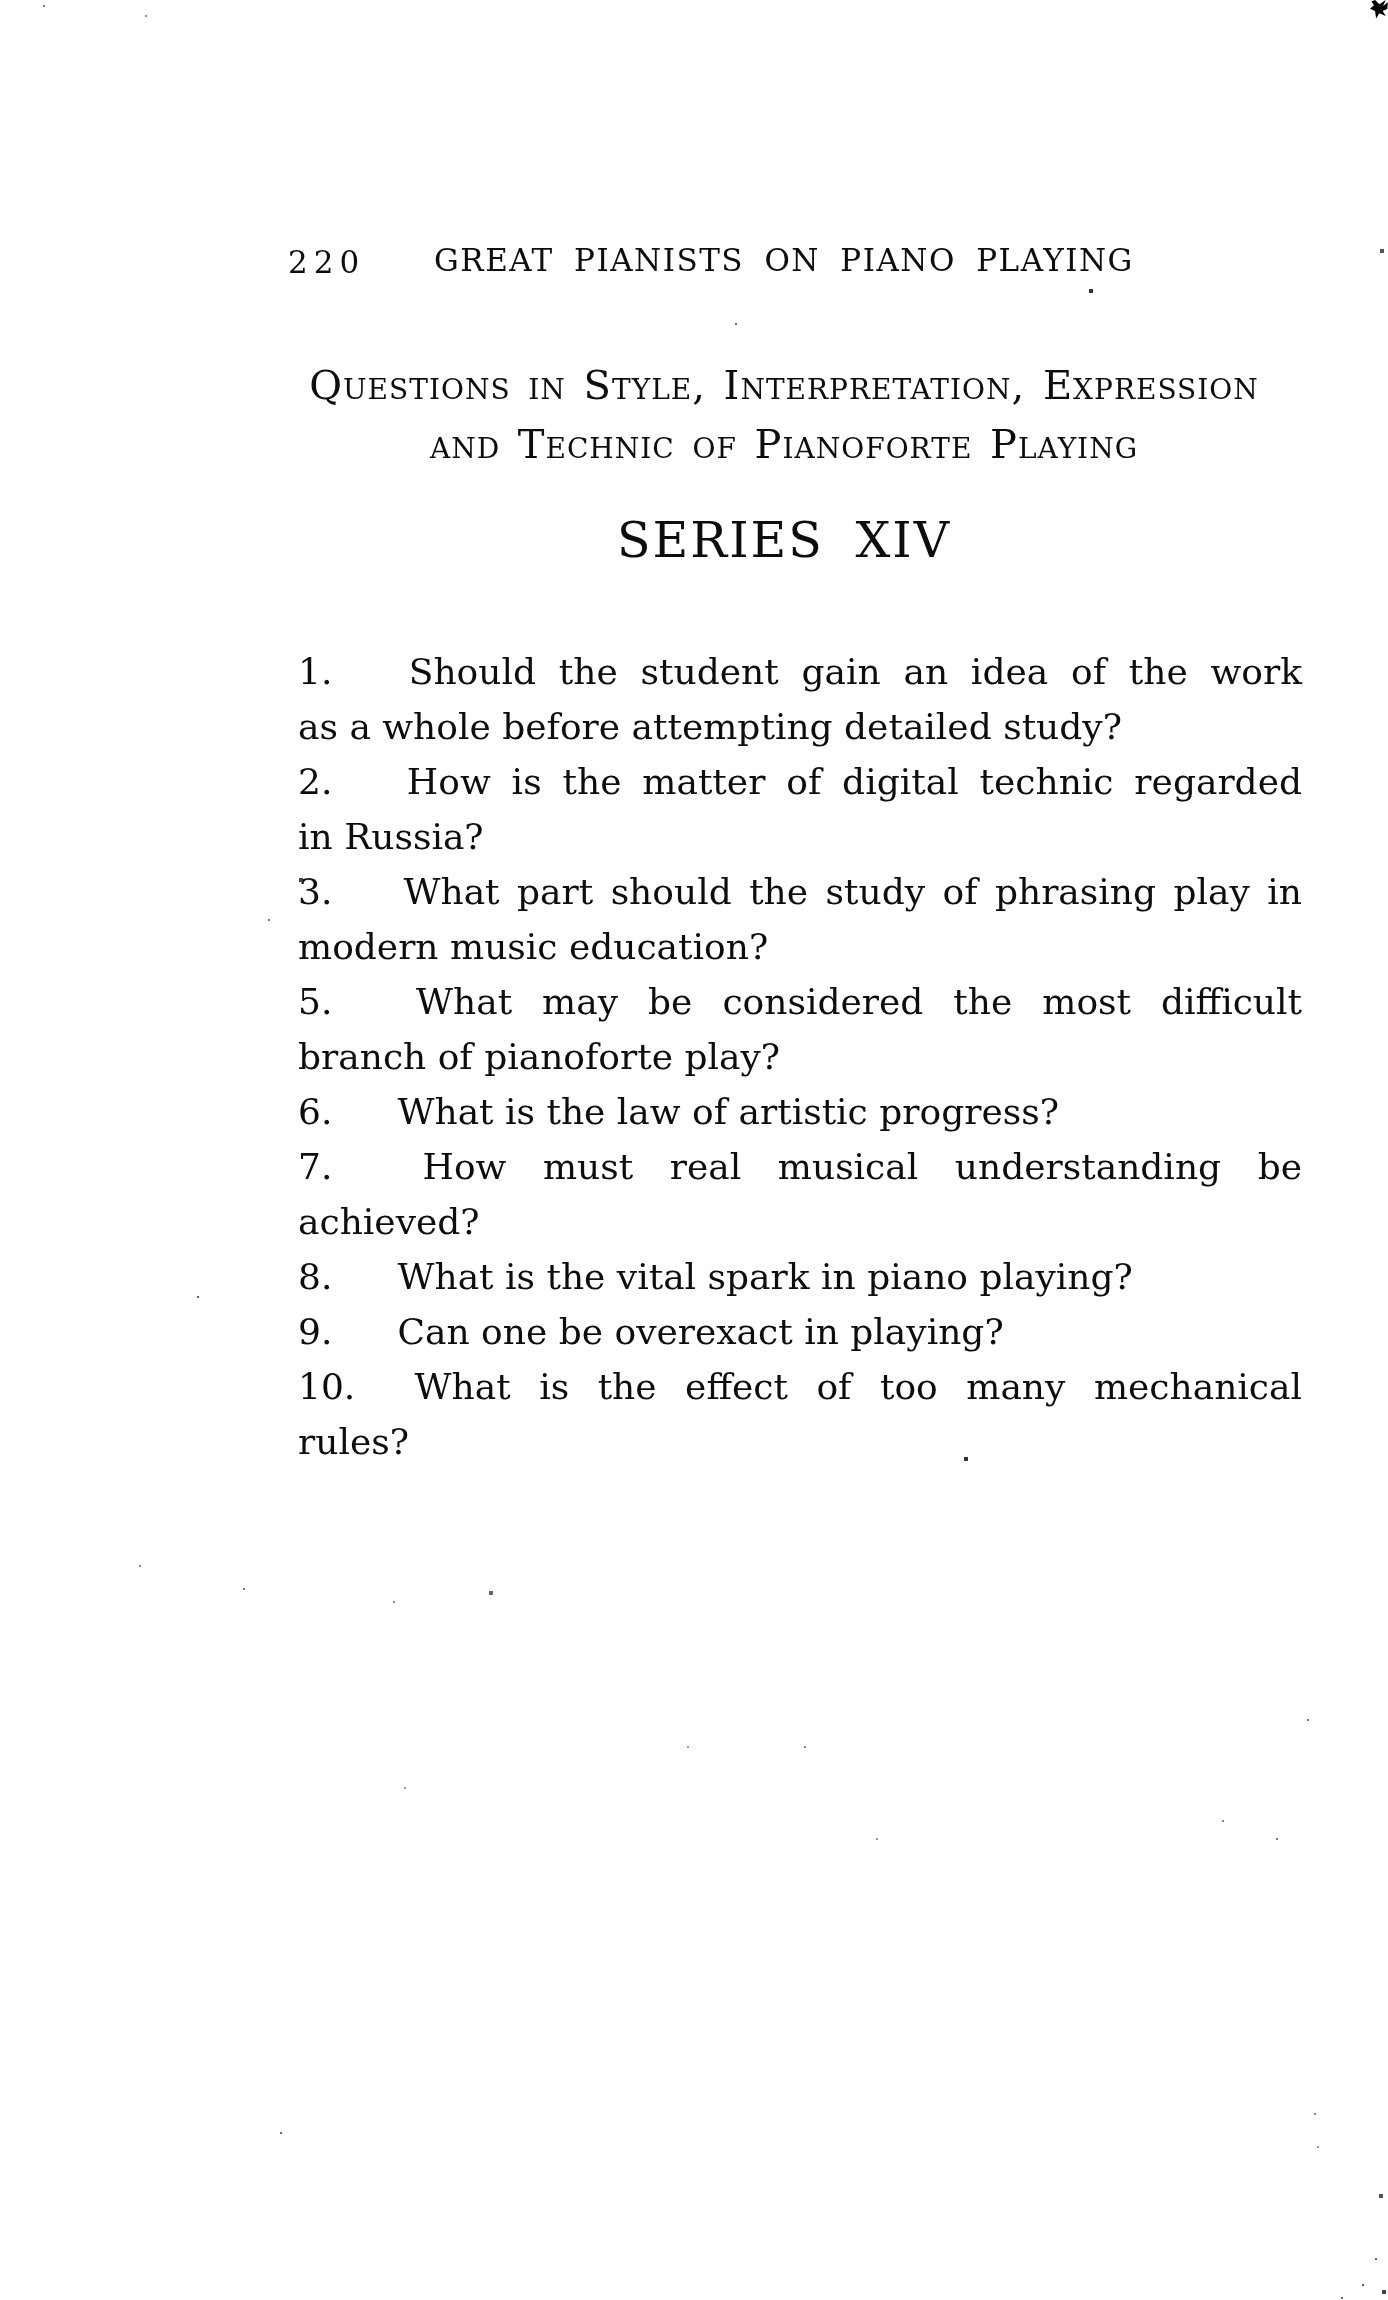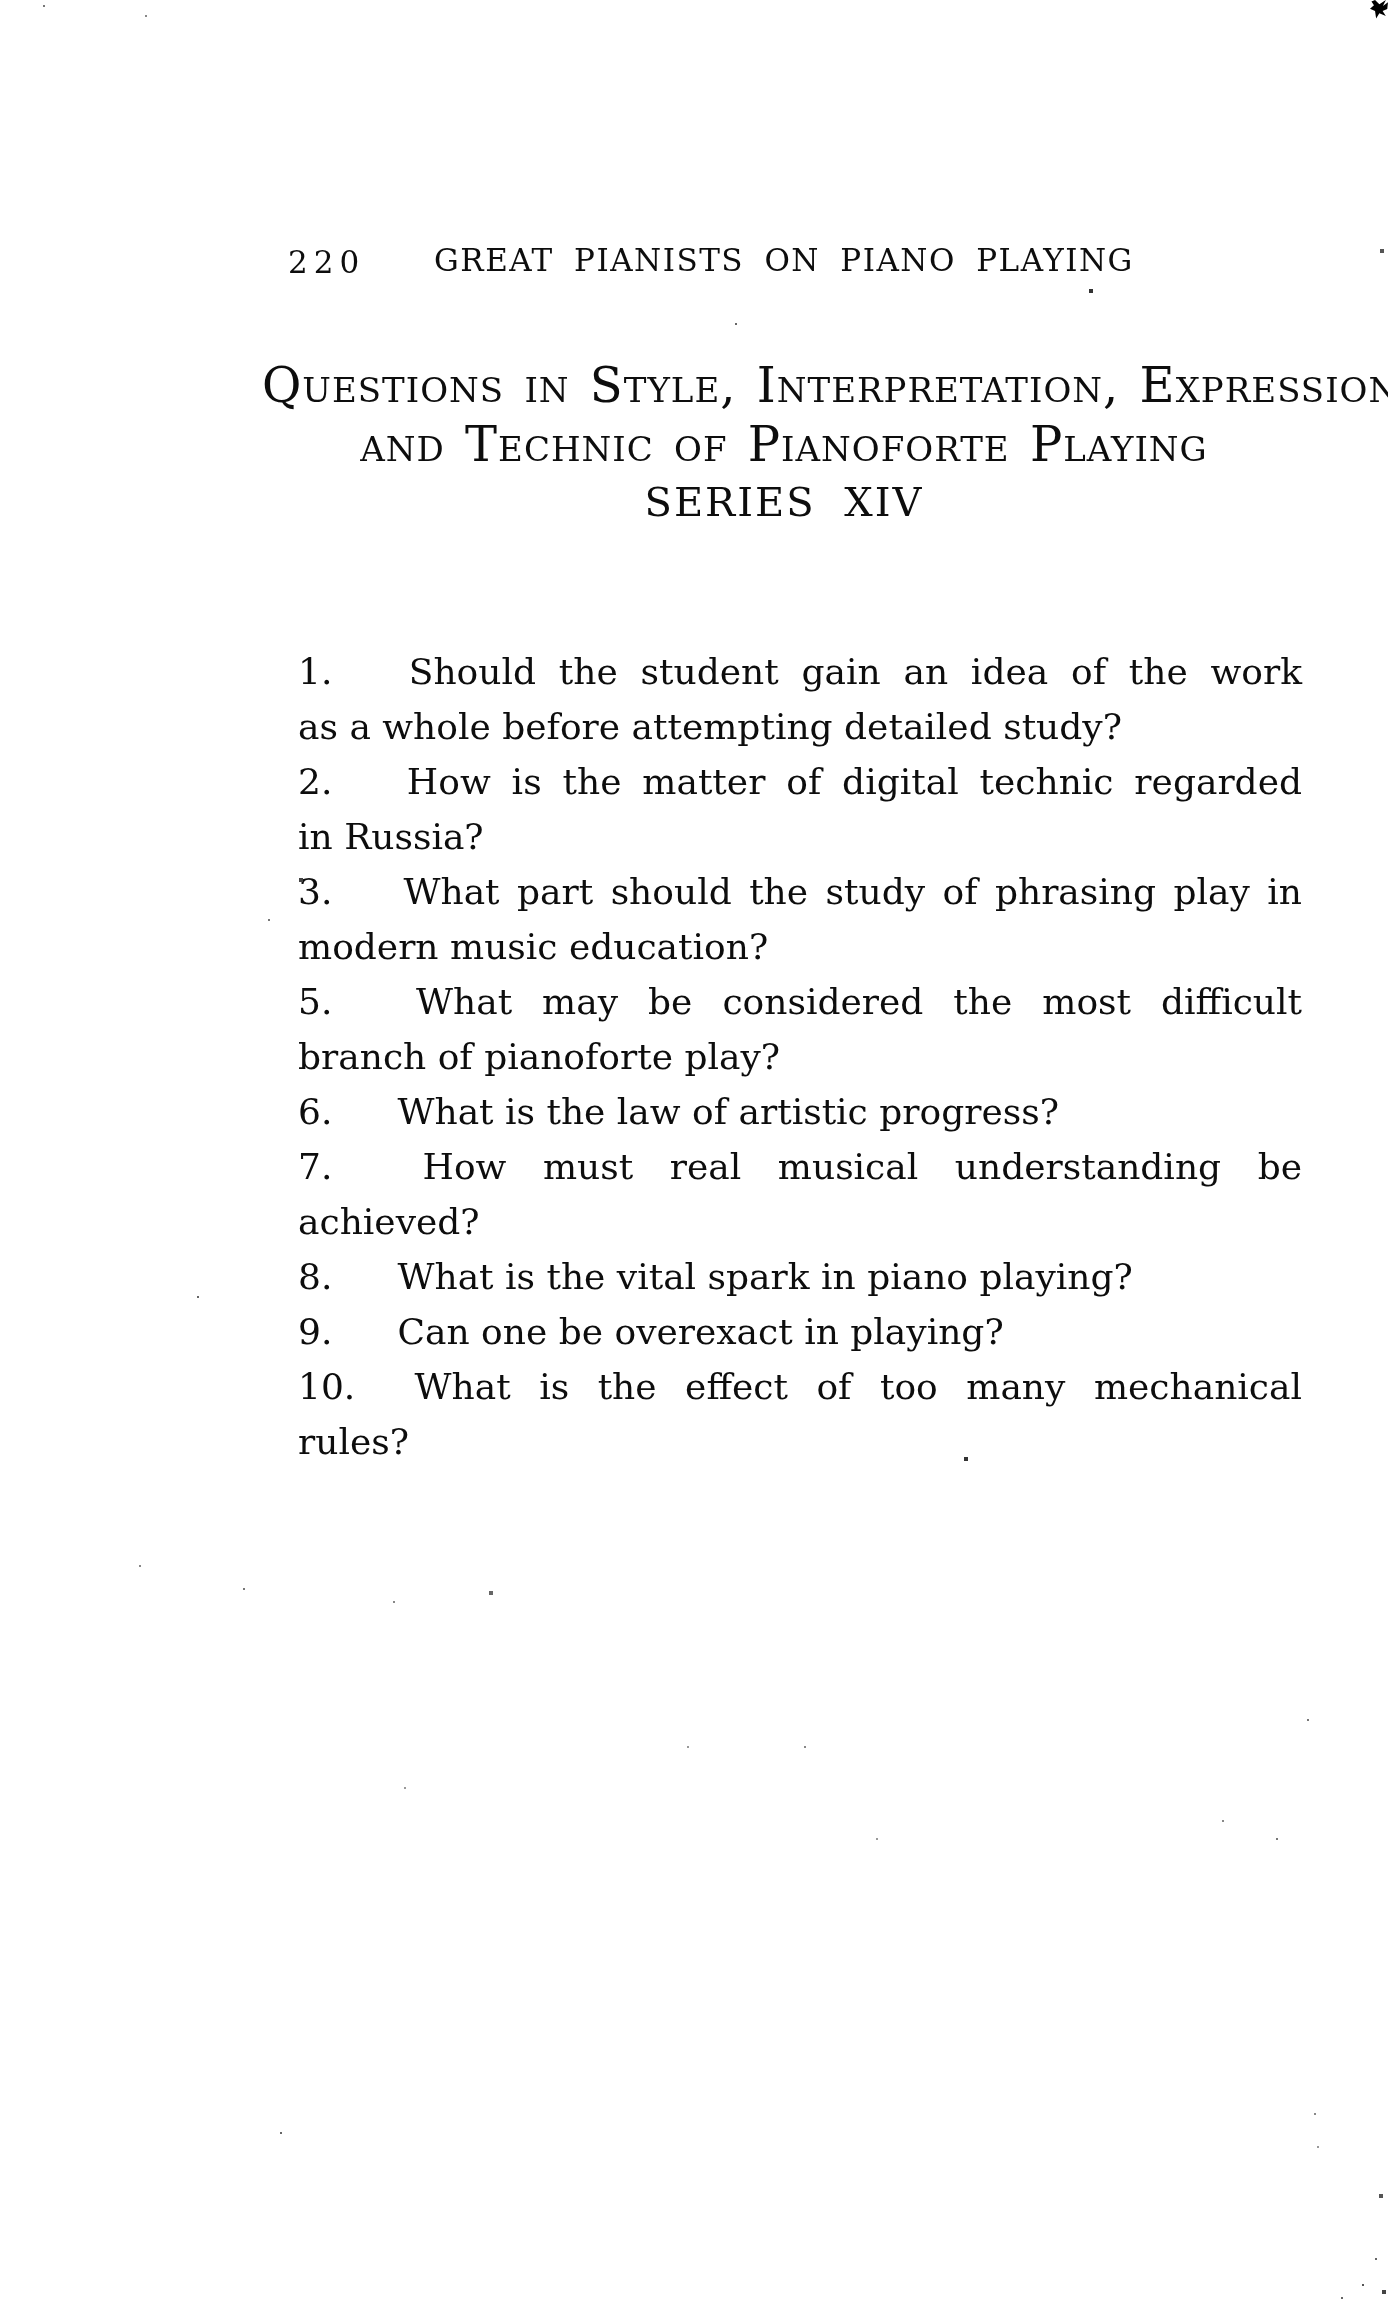--- a/index.html
+++ b/index.html
@@ -27,31 +27,31 @@
     text-align: center;
     letter-spacing: 1.5px;
     word-spacing: 9px;
   }
   
   .chapter-heading {
     position: absolute;
     top: 356px; left: 262px; width: 1044px;
     text-align: center;
     font-variant: small-caps;
-    font-size: 48px;
+    font-size: 40px;
     line-height: 59px;
     letter-spacing: 1px;
     word-spacing: 4px;
     white-space: nowrap;
   }
   .series {
     position: absolute;
-    top: 479px; left: 282px; width: 1004px;
+    top: 512px; left: 282px; width: 1004px;
     text-align: center;
-    font-size: 40px;
+    font-size: 49px;
     letter-spacing: 2px;
     word-spacing: 14px;
   }
   .author {
     position: absolute;
     top: 572px; left: 282px; width: 1004px;
     text-align: center;
     font-size: 32px;
     letter-spacing: 1.5px;
   }

